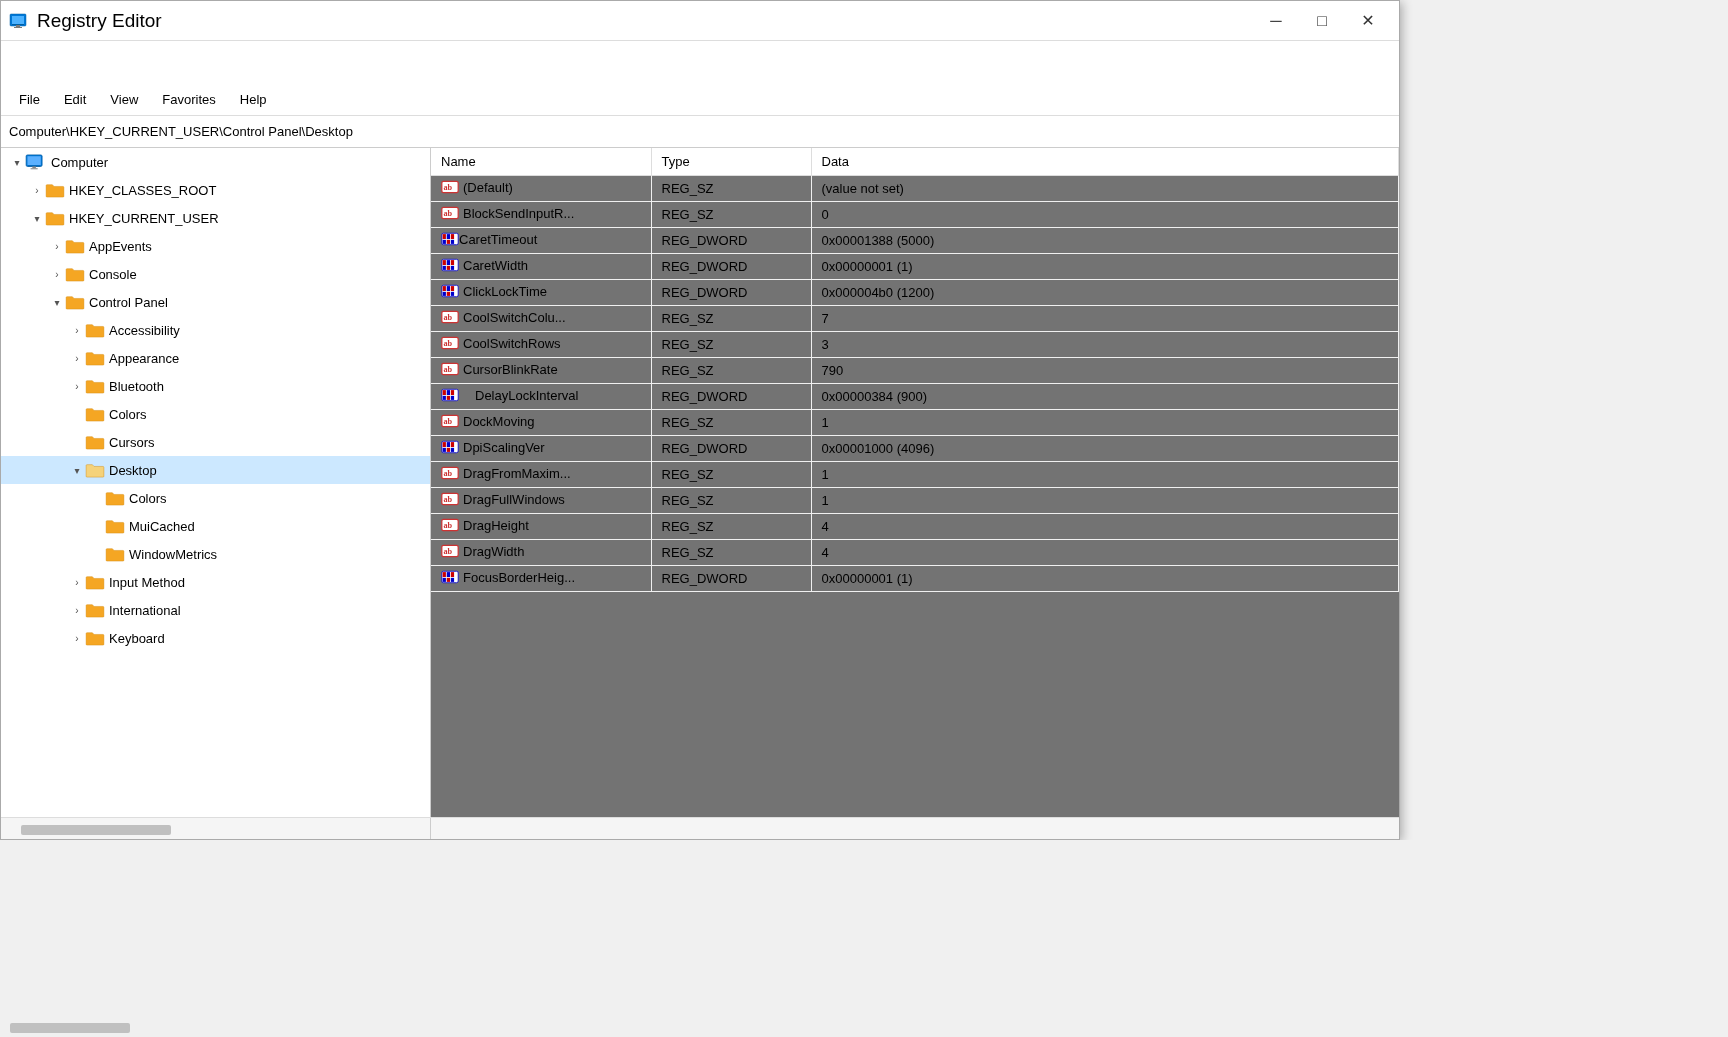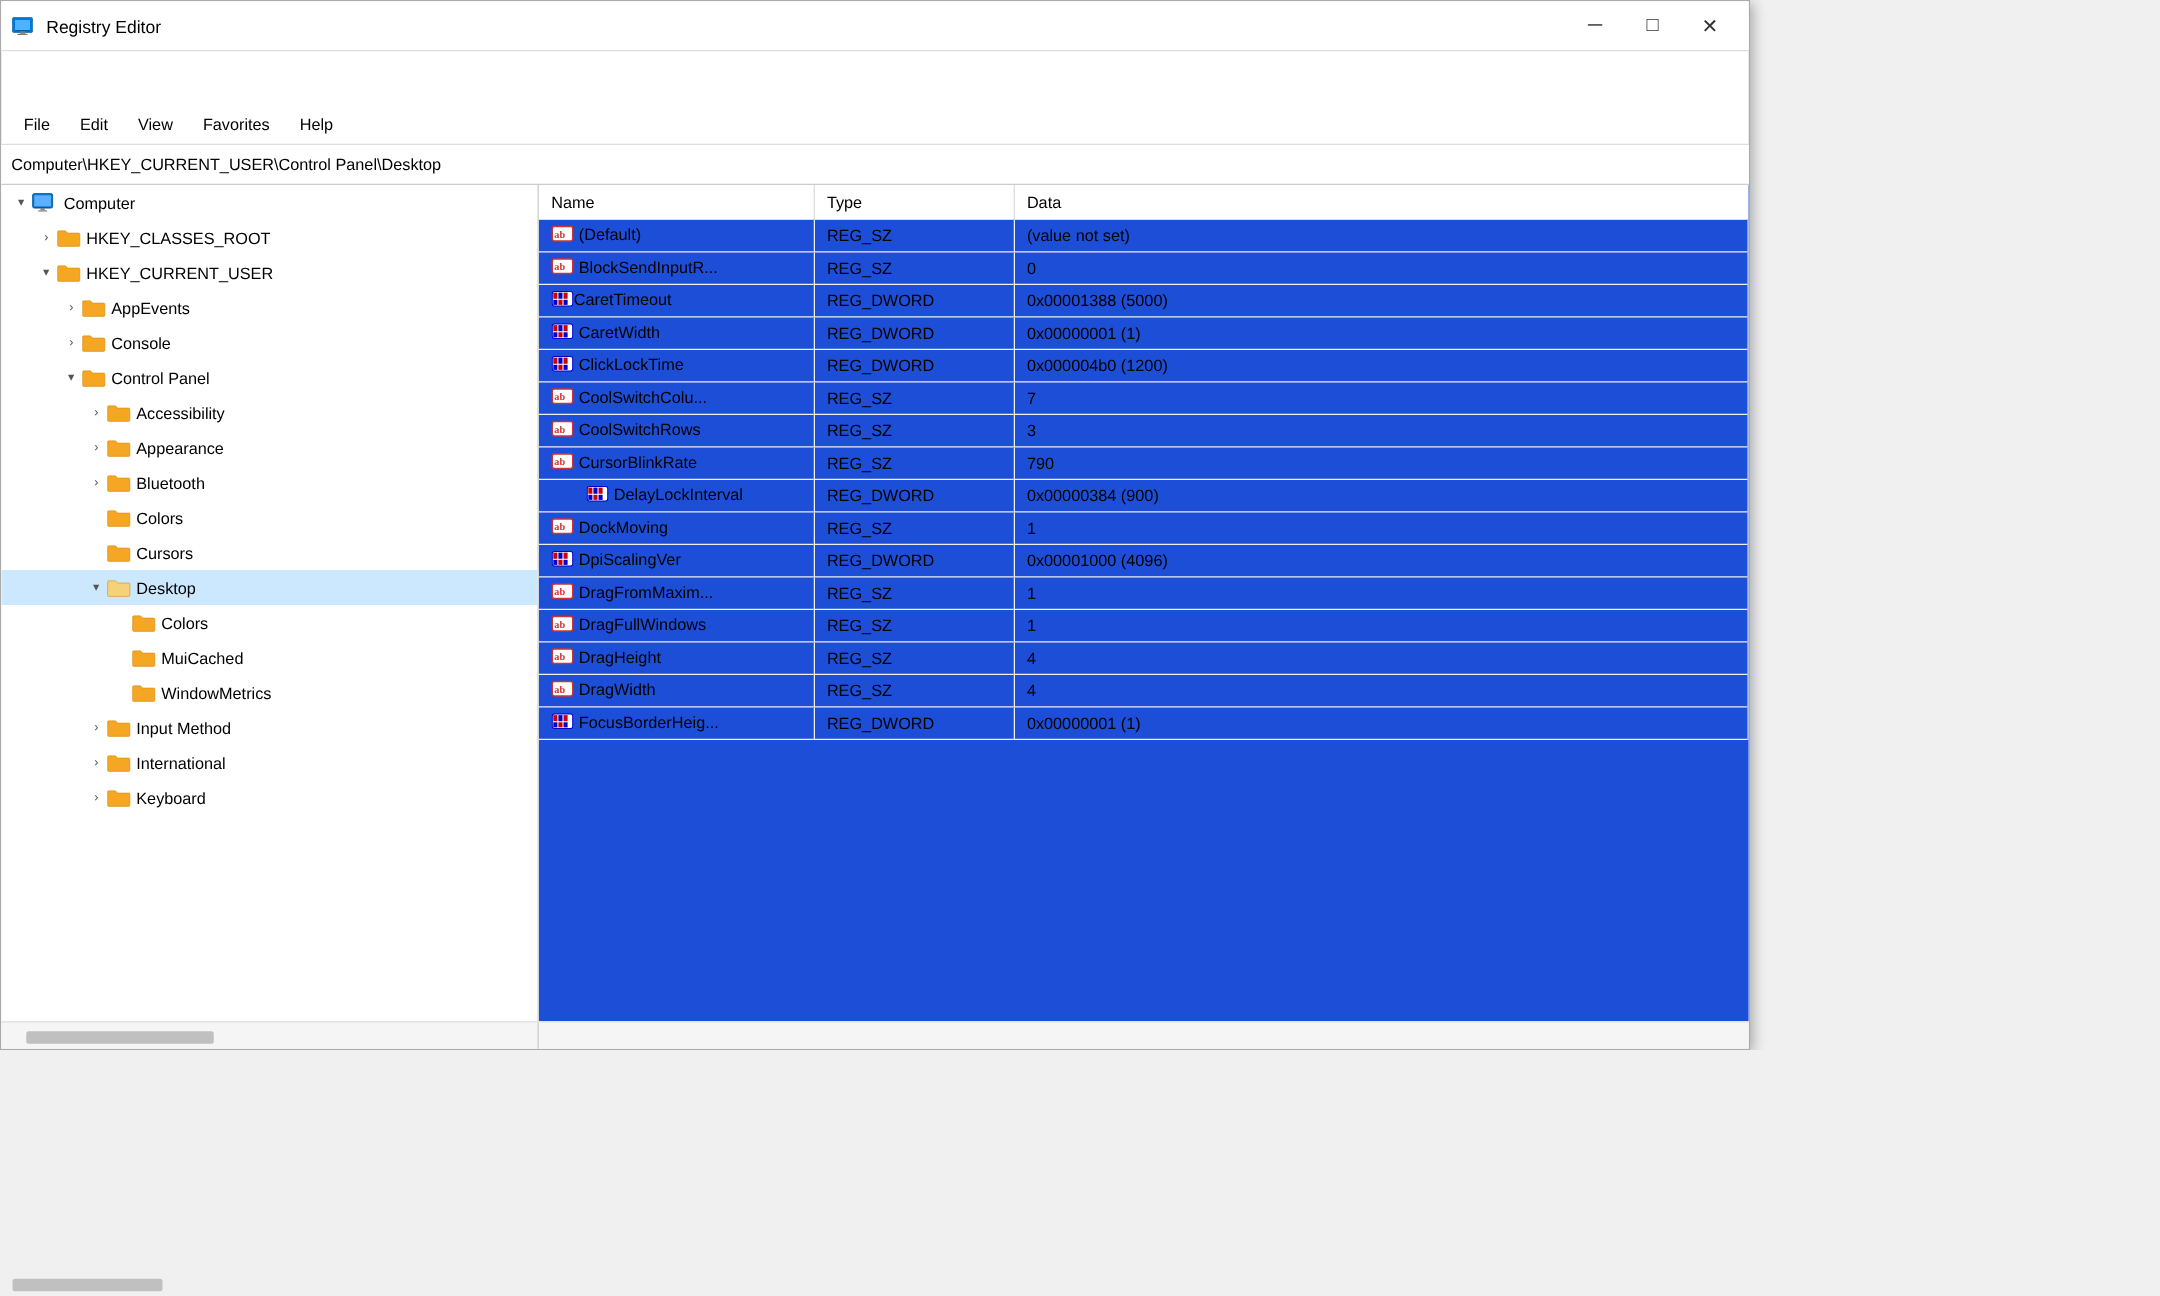--- a/index.html
+++ b/index.html
@@ -28,21 +28,21 @@
       border-bottom: 1px solid #ddd;
     }
     .title-bar-icon {
       width: 20px;
       height: 20px;
       margin-right: 8px;
       flex-shrink: 0;
     }
     .title-bar-title {
       flex: 1;
-      font-size: 14px;
+      font-size: 19px;
       font-weight: normal;
     }
     .title-bar-controls {
       display: flex;
       gap: 0;
     }
     .title-btn {
       width: 46px;
       height: 32px;
       background: transparent;
@@ -128,21 +128,21 @@
       flex-shrink: 0;
     }
     .tree-label {
       font-size: 13px;
     }
 
     
     .detail-panel {
       flex: 1;
       overflow-y: auto;
-      background: #1d4ed8;
+      background: #737373;
     }
     .detail-panel::-webkit-scrollbar { width: 10px; }
     .detail-panel::-webkit-scrollbar-track { background: #f0f0f0; }
     .detail-panel::-webkit-scrollbar-thumb { background: #bbb; border-radius: 4px; }
 
     table {
       width: 100%;
       border-collapse: collapse;
     }
     thead tr {
@@ -508,21 +508,21 @@
                   <svg width="18" height="16" viewBox="0 0 22 18">
                     <rect x="1" y="2" width="20" height="14" rx="2" fill="white" stroke="#cc3333" stroke-width="1.5"></rect>
         <text x="3" y="13" font-family="serif" font-size="10" font-weight="bold" fill="#cc3333">ab</text>
                   </svg>
                   <span>CursorBlinkRate</span>
                 </span></td>
               <td>REG_SZ</td>
               <td>790</td>
             </tr>
             <tr>
-              <td><span style="display: inline-flex; align-items: center; gap: 4px; margin-left: 28px;">
+              <td><span style="display: inline-flex; align-items: center; gap: 16px;">
                   <svg width="18" height="16" viewBox="0 0 22 18">
                     <rect x="1" y="2" width="20" height="14" rx="2" fill="white" stroke="#0000cc" stroke-width="1"></rect>
         <rect x="2" y="3" width="4" height="6" fill="#cc0000"></rect>
         <rect x="7" y="3" width="4" height="6" fill="#0000cc"></rect>
         <rect x="12" y="3" width="4" height="6" fill="#cc0000"></rect>
         <rect x="2" y="10" width="4" height="5" fill="#0000cc"></rect>
         <rect x="7" y="10" width="4" height="5" fill="#cc0000"></rect>
         <rect x="12" y="10" width="4" height="5" fill="#0000cc"></rect>
                   </svg>
                   <span>DelayLockInterval</span>

